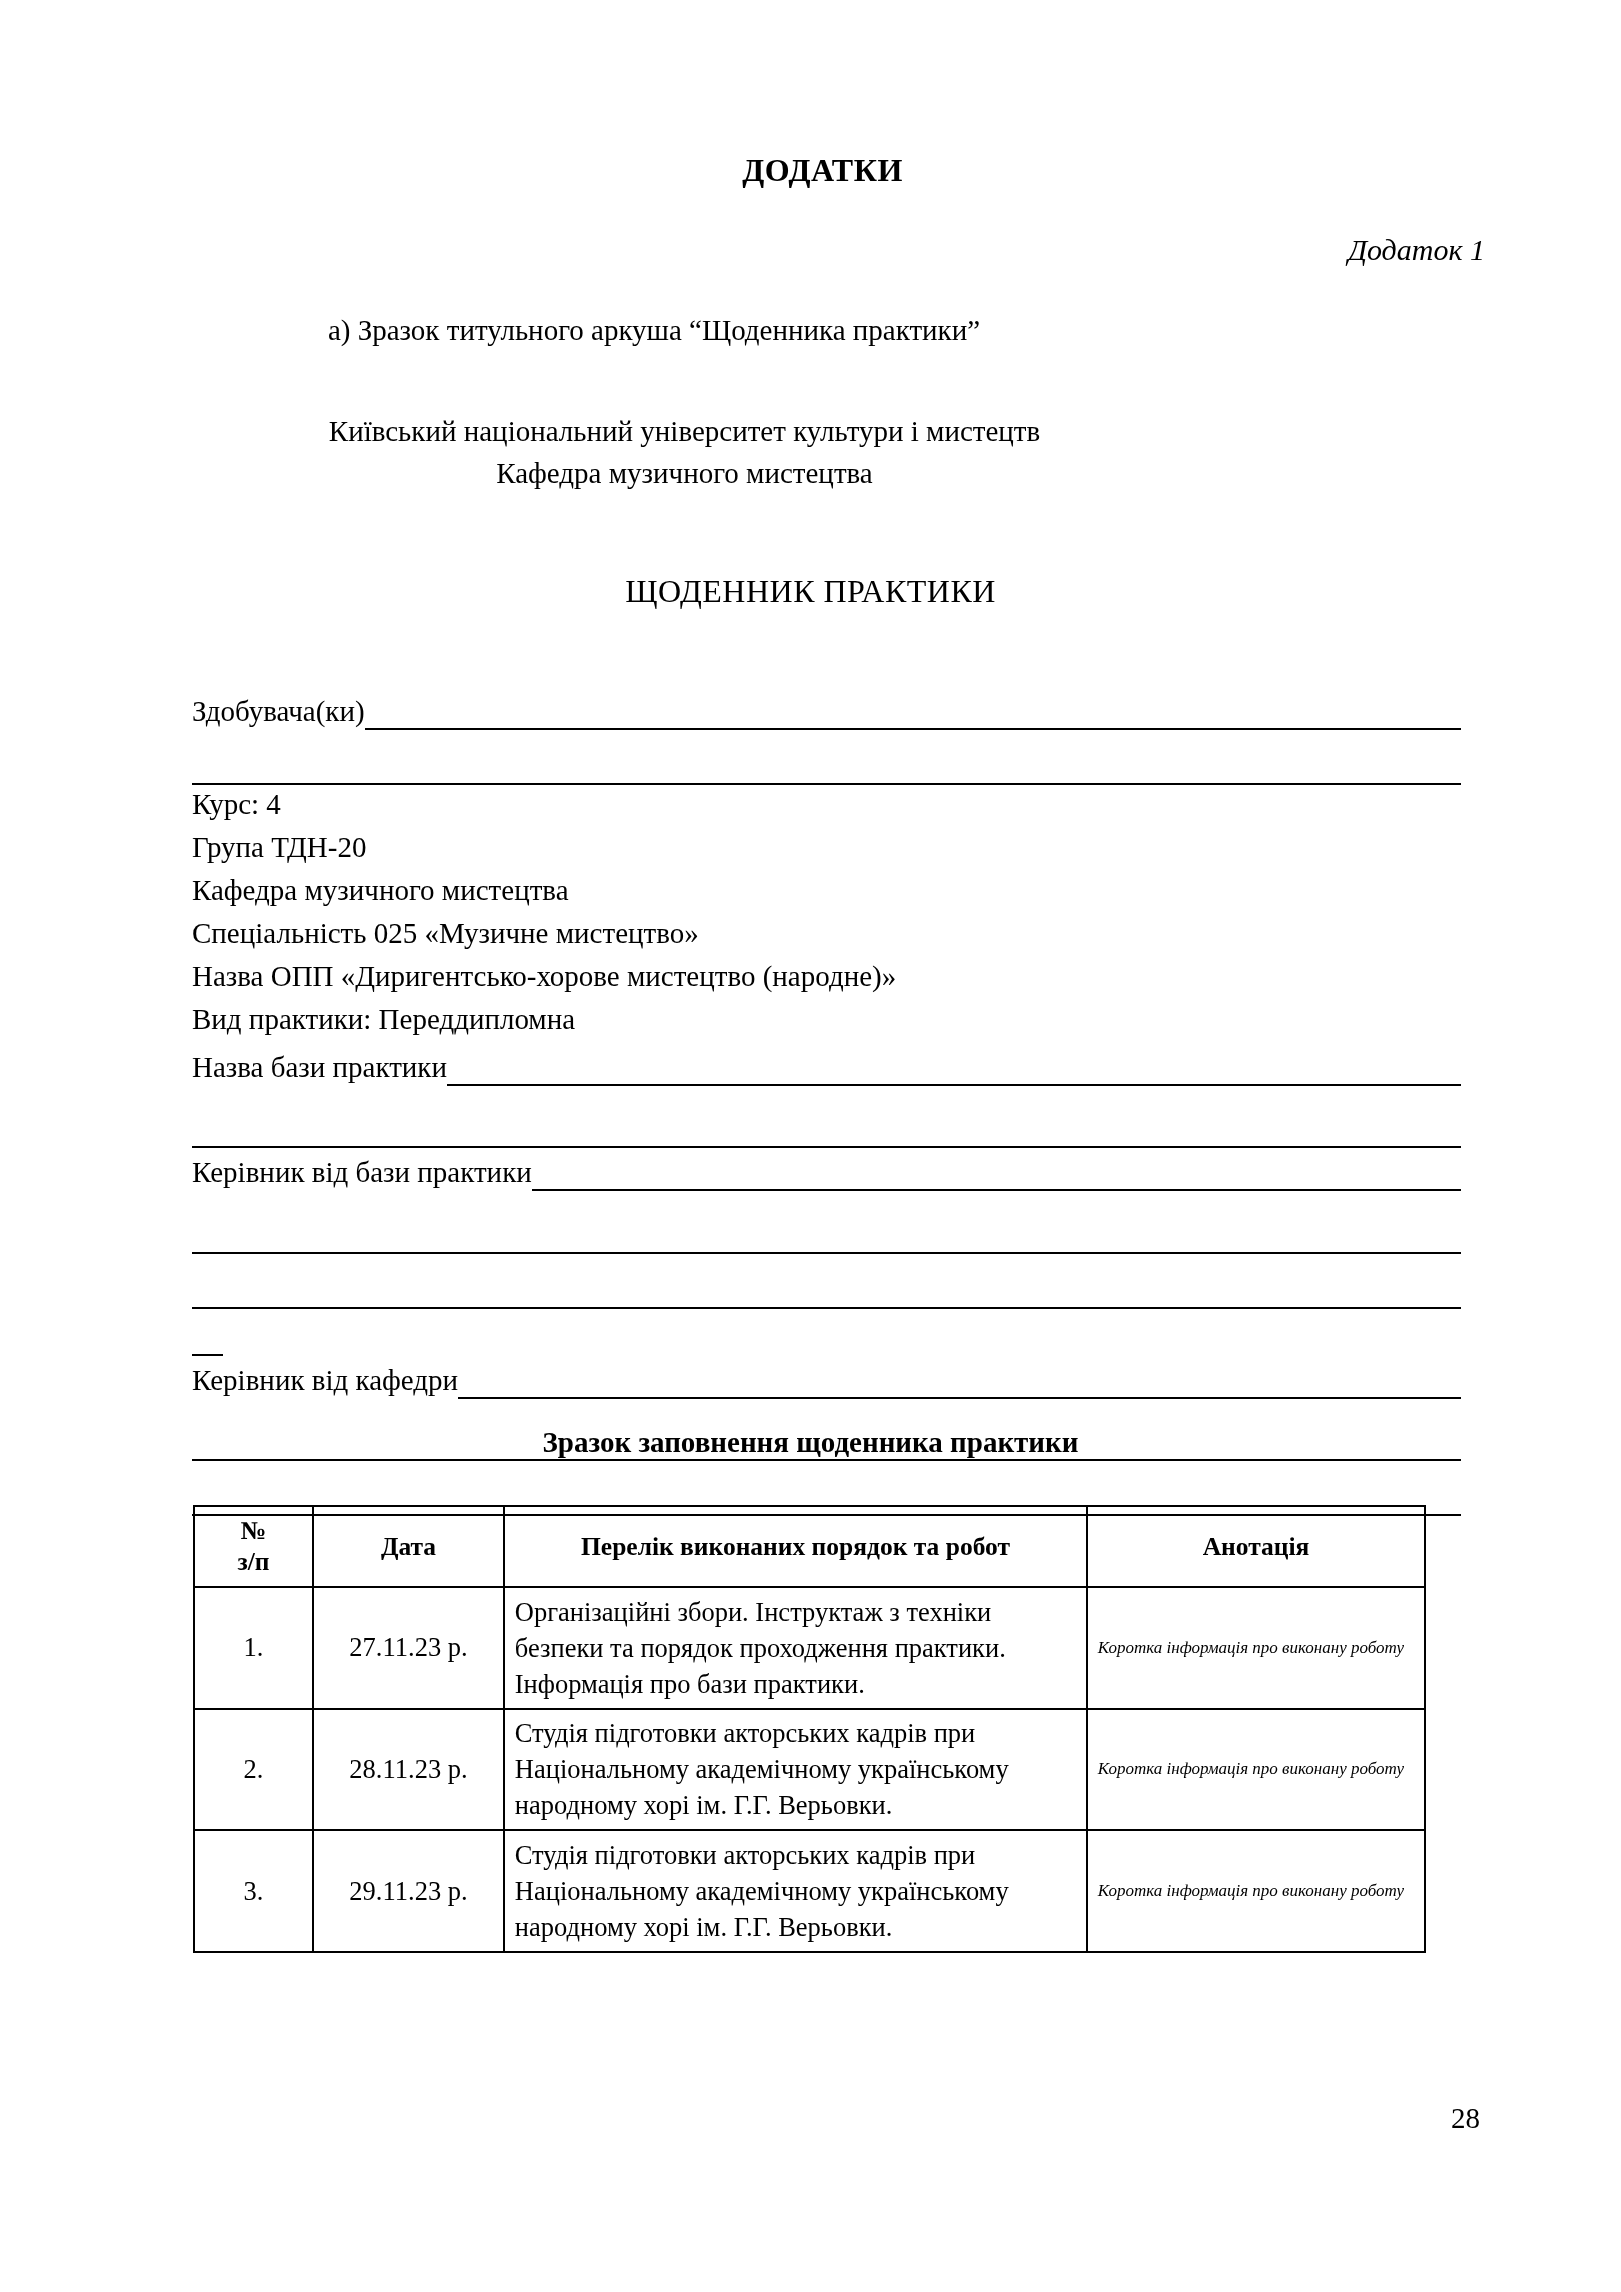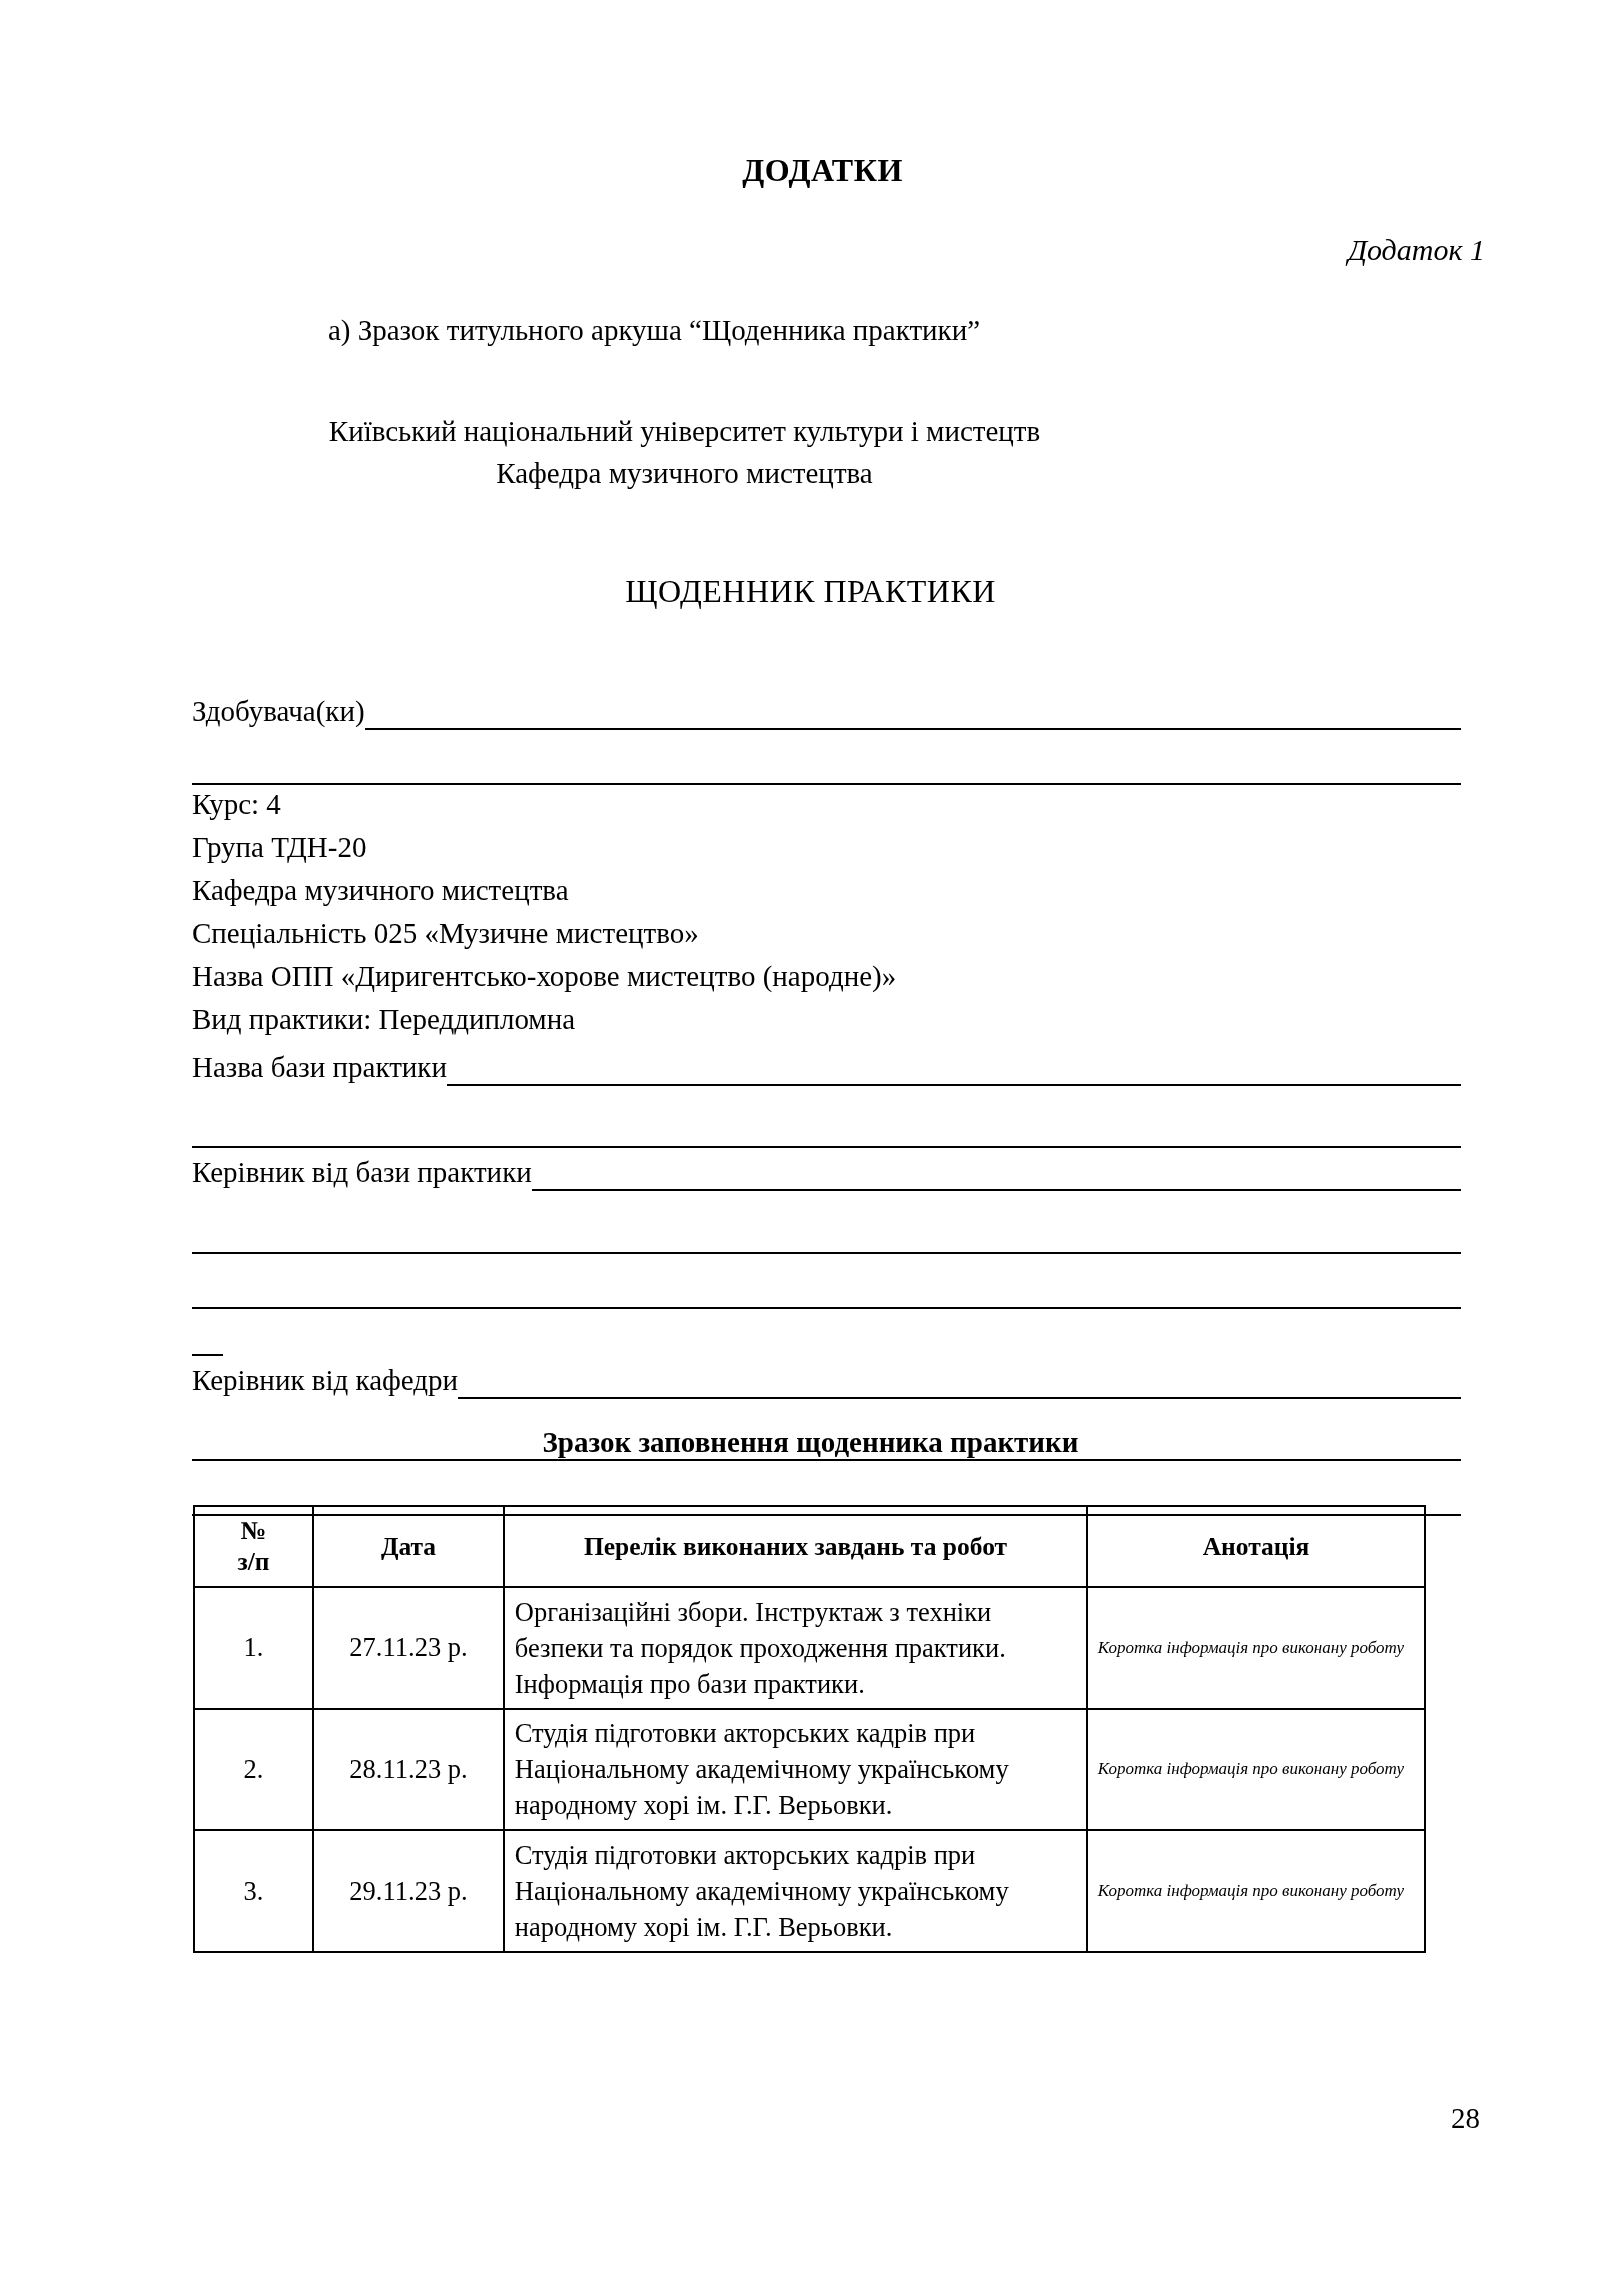--- a/index.html
+++ b/index.html
@@ -245,21 +245,21 @@
       <col class="col-task">
       <col class="col-note">
     </colgroup>
     <thead>
       <tr>
         <th>
           <span class="num-head-l1">№</span>
           <span class="num-head-l2">з/п</span>
         </th>
         <th>Дата</th>
-        <th>Перелік виконаних завдань та робот</th>
+        <th>Перелік виконаних порядок та робот</th>
         <th>Анотація</th>
       </tr>
     </thead>
     <tbody>
       <tr>
         <td class="cnum">1.</td>
         <td class="cdate">27.11.23 р.</td>
         <td class="ctask">Організаційні збори. Інструктаж з техніки безпеки та порядок проходження практики. Інформація про бази практики.</td>
         <td class="cnote">Коротка інформація про виконану роботу</td>
       </tr>

